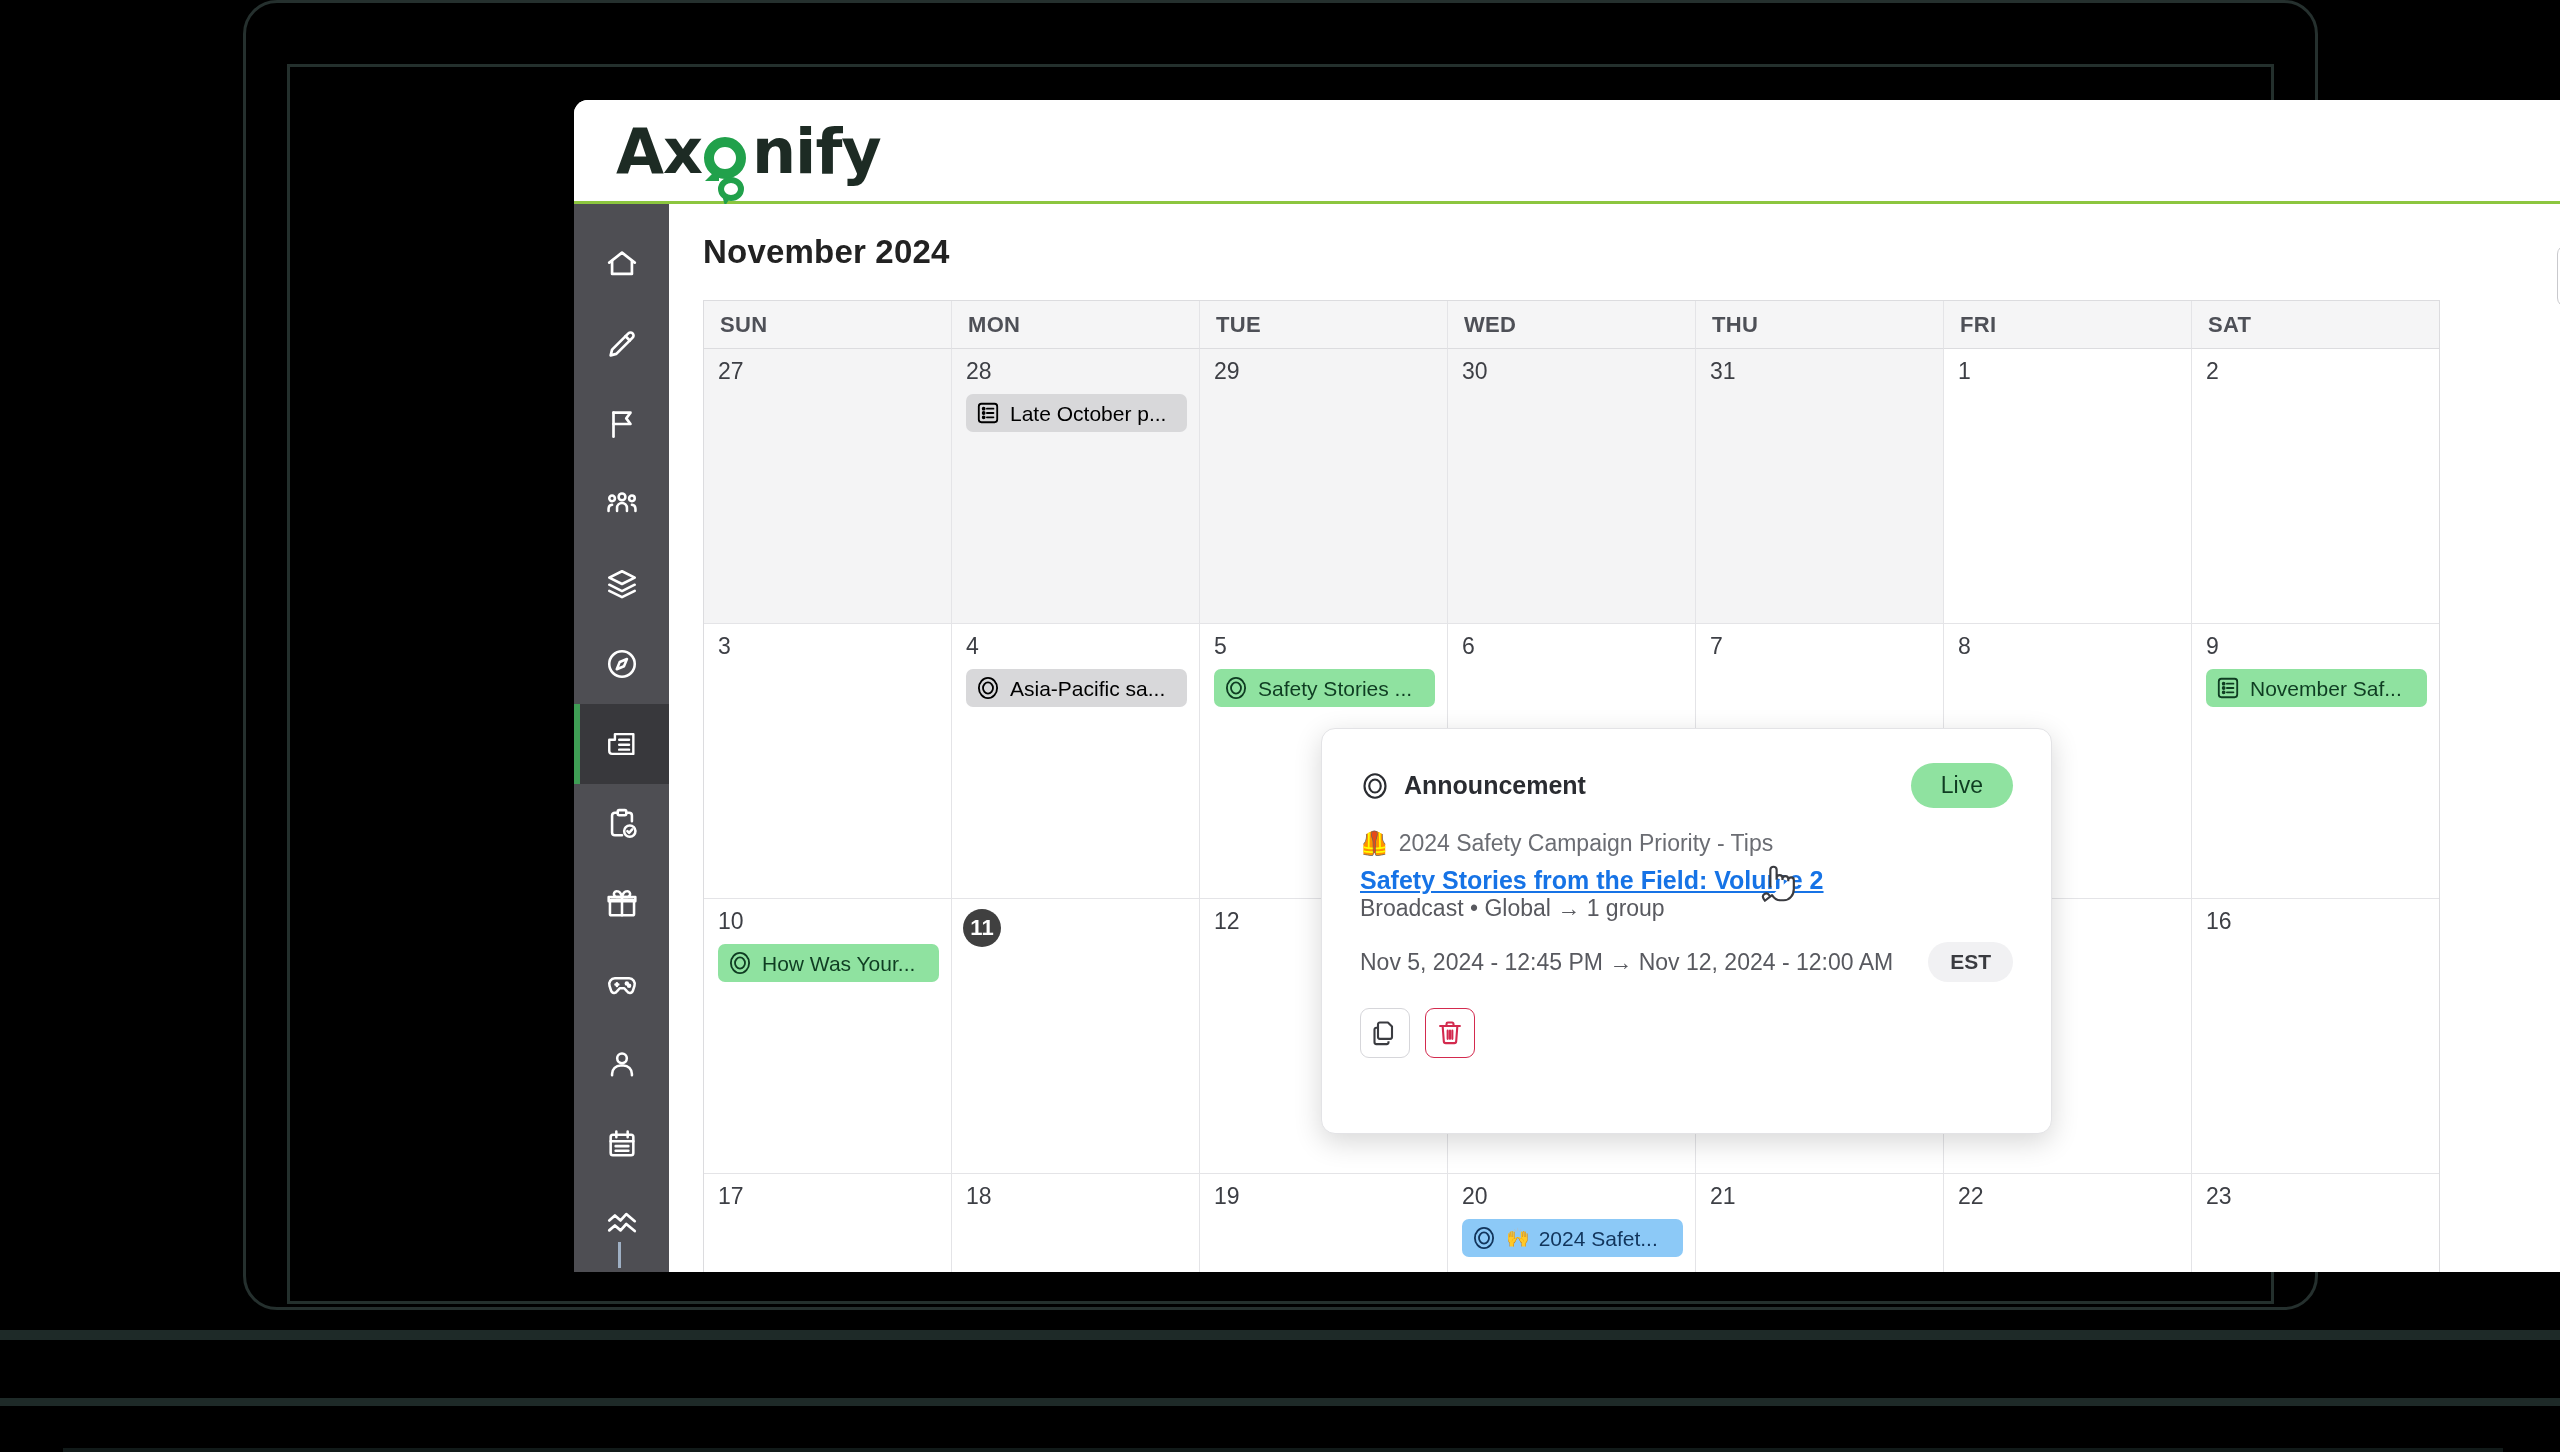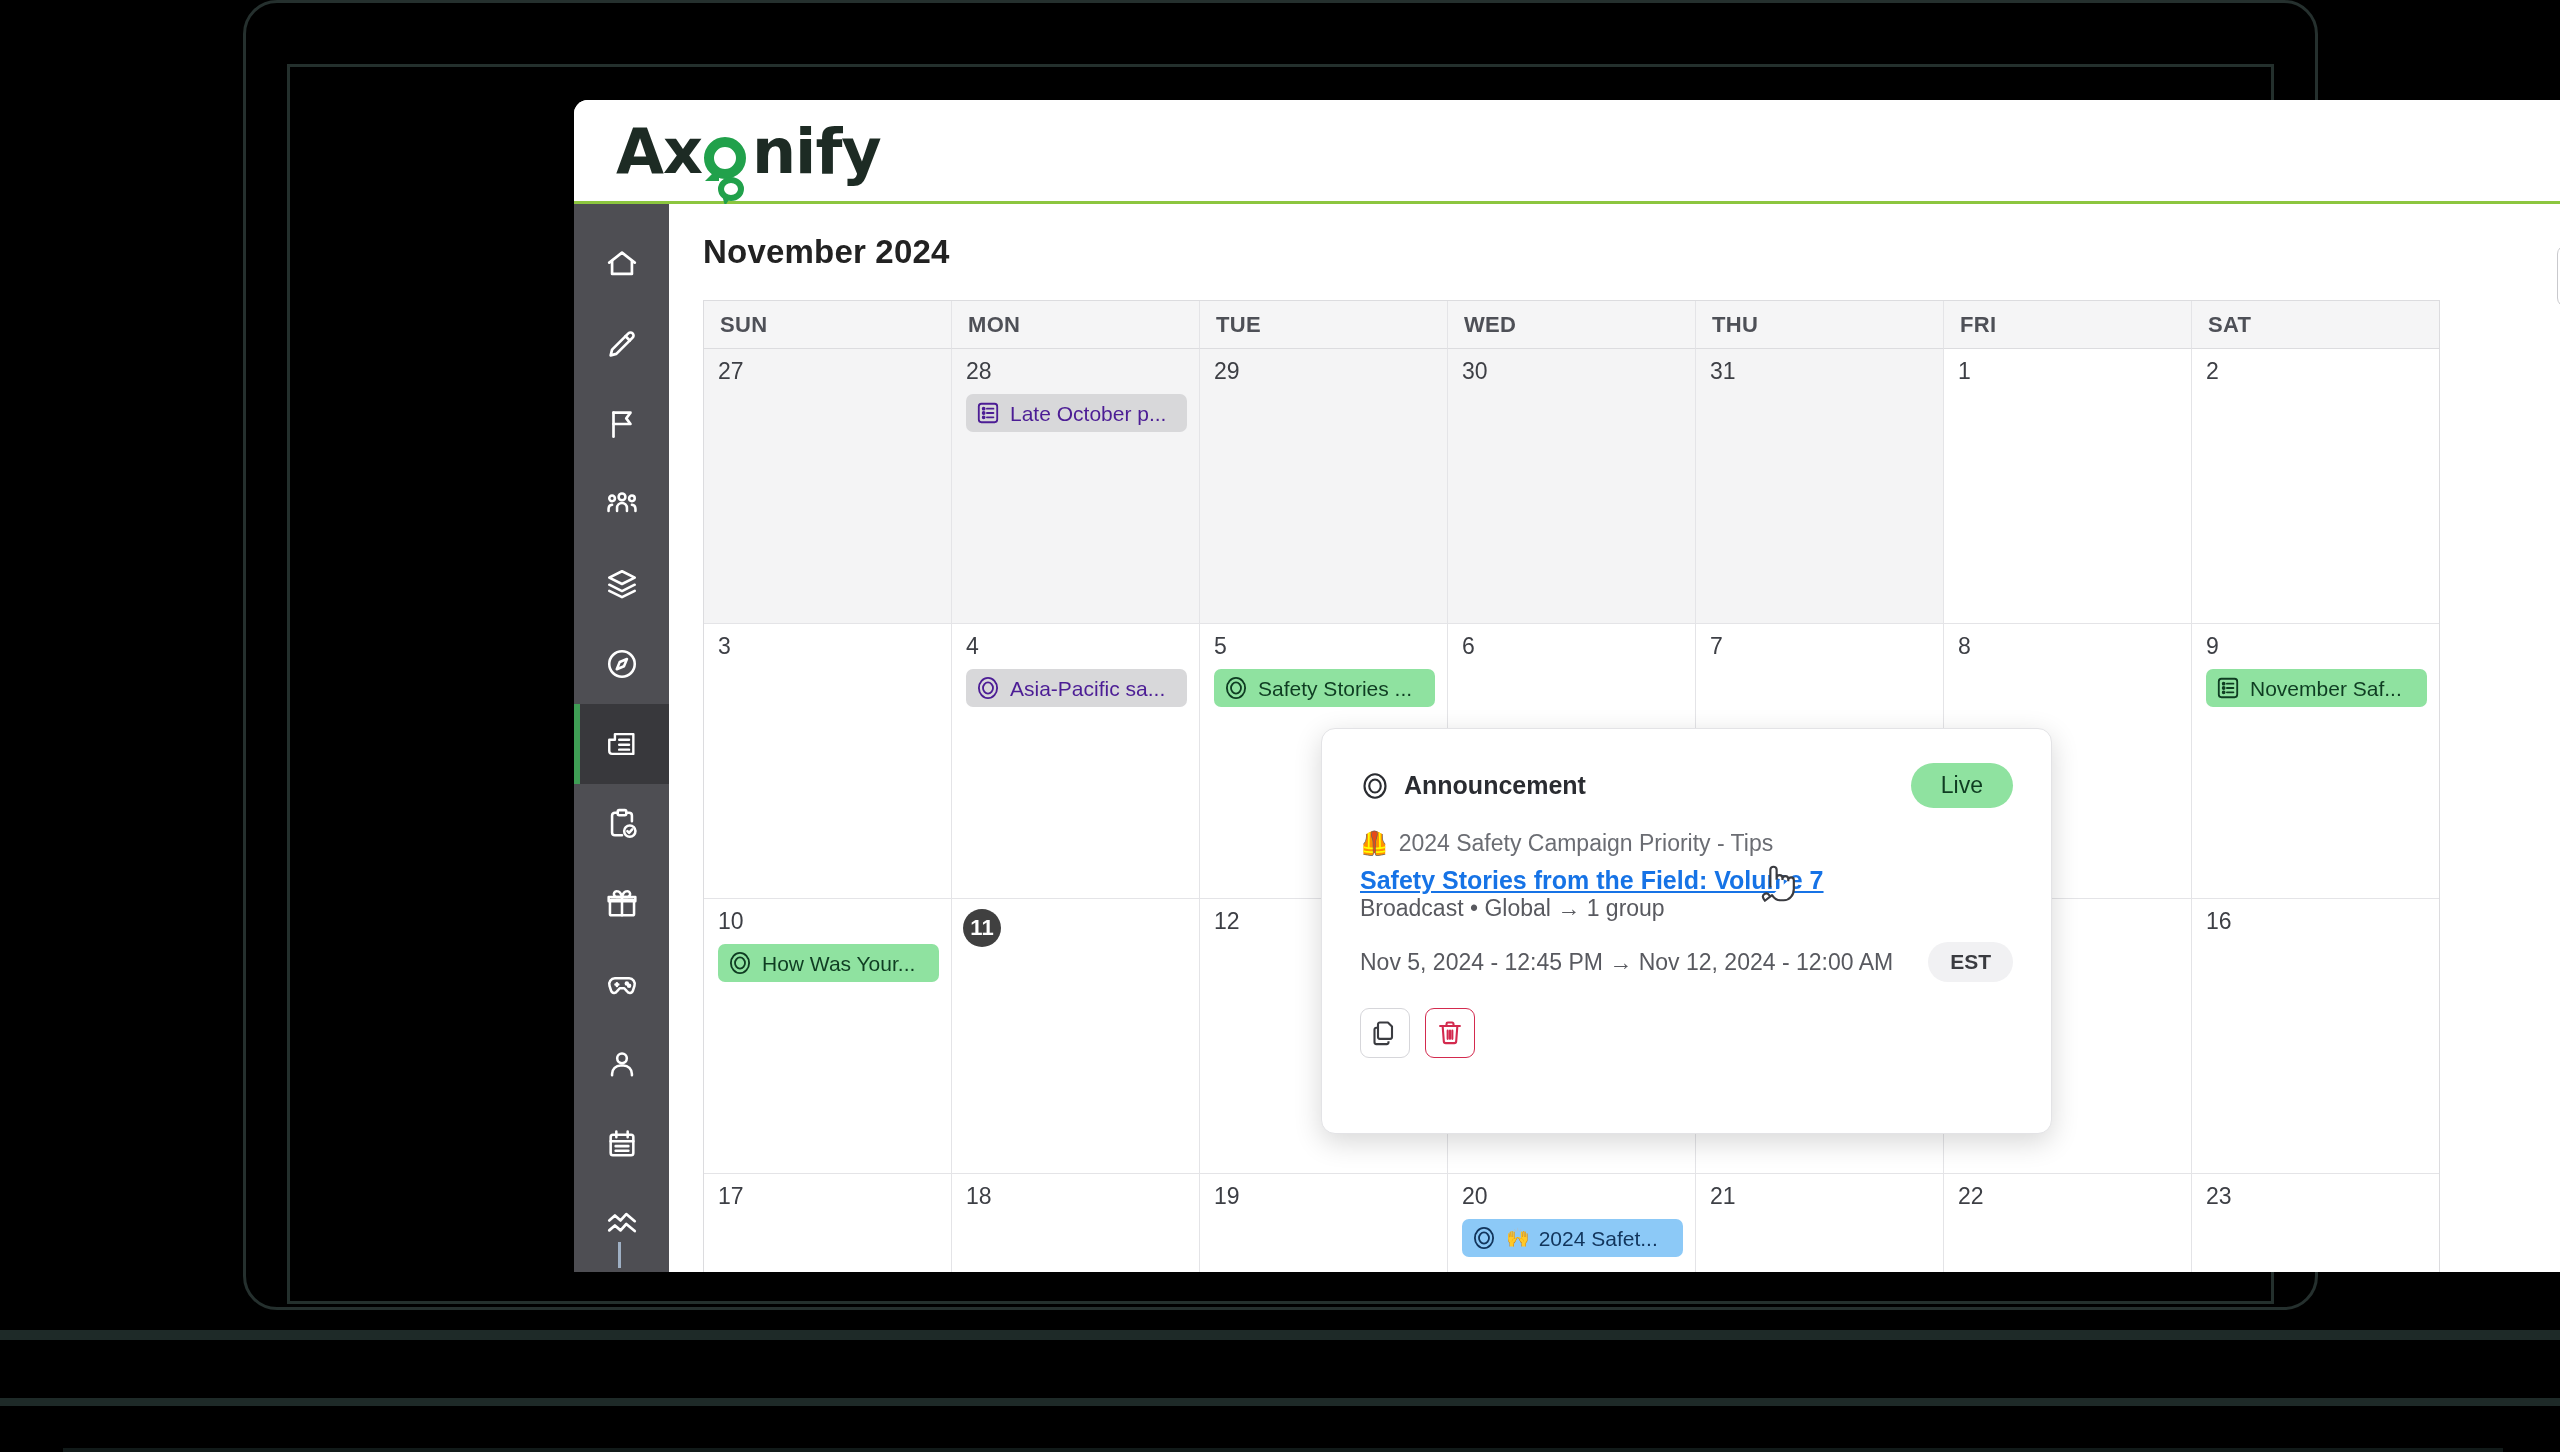--- a/index.html
+++ b/index.html
@@ -195,21 +195,21 @@
   }
 
   .evt {
     display: flex; align-items: center; gap: 9px;
     border-radius: 7px; padding: 6px 9px;
     font-size: 21px; line-height: 1.1;
     white-space: nowrap; overflow: hidden;
     cursor: pointer;
   }
   .evt .evt-label { overflow: hidden; text-overflow: ellipsis; }
-  .evt.gray  { background: #d8d8da; color: #4c1d95; }
+  .evt.gray  { background: #d8d8da; color: #000000; }
   .evt.green { background: #8fe2a0; color: #0f3d22; }
   .evt.blue  { background: #8cc9f7; color: #12355c; }
   .evt svg { flex-shrink: 0; width: 26px; height: 26px; }
   .evt .emj { font-size: 19px; }
 
   
   #evt-popup {
     position: absolute;
     left: 652px; top: 524px;
     width: 731px; height: 406px;
@@ -571,21 +571,21 @@
                 <ellipse cx="12" cy="12" rx="4.6" ry="5.2"></ellipse>
               </svg>
               <span>Announcement</span>
             </div>
             <div id="pop-badge">Live</div>
           </div>
           <div id="pop-sub">
             <span>🦺</span>
             <span>2024 Safety Campaign Priority - Tips</span>
           </div>
-          <a id="pop-link">Safety Stories from the Field: Volume 7</a>
+          <a id="pop-link">Safety Stories from the Field: Volume 2</a>
           <div id="pop-audience">Broadcast • Global → 1 group</div>
           <div id="pop-dates-row">
             <span id="pop-dates">Nov 5, 2024 - 12:45 PM → Nov 12, 2024 - 12:00 AM</span>
             <span id="pop-tz">EST</span>
           </div>
           <div id="pop-actions">
             <button id="btn-duplicate" class="icon-btn">
               <svg viewBox="0 0 24 24" width="28" height="28" fill="none" stroke="#3a3b40" stroke-width="1.8" stroke-linejoin="round">
                   <path d="M14.5 3h-7A1.5 1.5 0 0 0 6 4.5v11A1.5 1.5 0 0 0 7.5 17h9a1.5 1.5 0 0 0 1.5-1.5V6.5L14.5 3z"></path>
                   <path d="M6 7.5H4.5A1.5 1.5 0 0 0 3 9v11A1.5 1.5 0 0 0 4.5 21.5h9A1.5 1.5 0 0 0 15 20v-1"></path>

